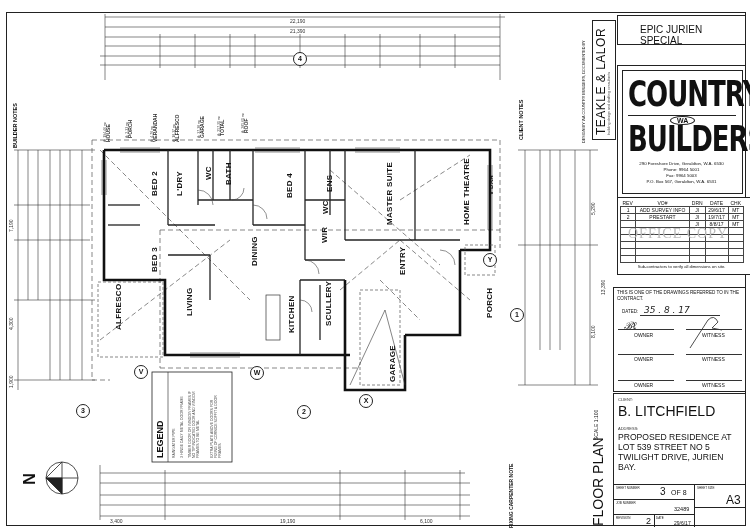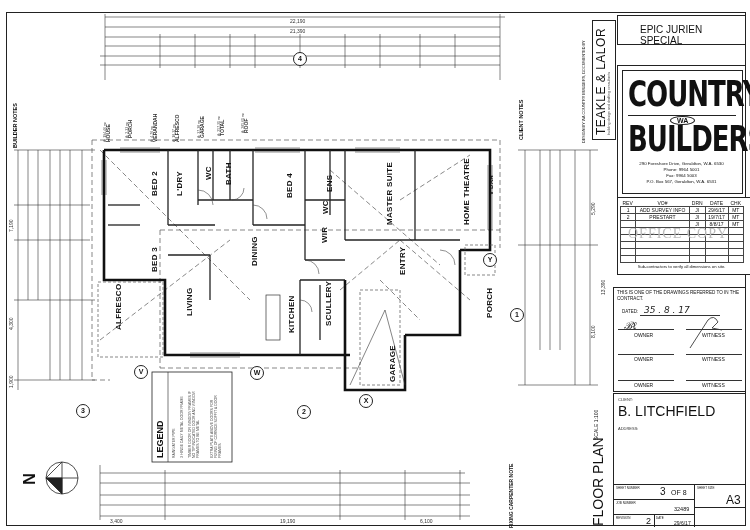--- a/index.html
+++ b/index.html
@@ -385,20 +385,26 @@
     <div class="sig-line" style="left:4px;top:92px;width:56px;"></div>
     <div class="abs" style="left:20px;top:94px;font-size:5px;">OWNER</div>
     <div class="sig-line" style="left:72px;top:92px;width:56px;"></div>
     <div class="abs" style="left:88px;top:94px;font-size:5px;">WITNESS</div>
   </div>
 
   <div class="tb" style="left:613px;top:393px;width:133px;height:133px;">
     <div class="abs label-xs" style="left:4px;top:3px;">CLIENT:</div>
     <div class="abs" style="left:4px;top:9px;font-size:14px;">B. LITCHFIELD</div>
     <div class="abs label-xs" style="left:4px;top:32px;">ADDRESS:</div>
+    <div class="abs" style="left:4px;top:38px;font-size:8.6px;line-height:10px;">
+      <div>PROPOSED RESIDENCE AT</div>
+      <div>LOT 539 STREET NO 5</div>
+      <div>TWILIGHT DRIVE, JURIEN</div>
+      <div>BAY.</div>
+    </div>
 
     <div class="abs" style="left:0;top:90px;width:131px;height:0;border-top:0.8px solid #222;"></div>
     <div class="abs" style="left:80px;top:90px;width:0;height:43px;border-left:0.8px solid #222;"></div>
     <div class="abs" style="left:0;top:105px;width:80px;height:0;border-top:0.8px solid #222;"></div>
     <div class="abs" style="left:80px;top:113px;width:51px;height:0;border-top:0.8px solid #222;"></div>
     <div class="abs" style="left:0;top:120px;width:80px;height:0;border-top:0.8px solid #222;"></div>
     <div class="abs" style="left:40px;top:120px;width:0;height:13px;border-left:0.8px solid #222;"></div>
 
     <div class="abs" style="left:2px;top:92px;font-size:3px;">SHEET NUMBER</div>
     <div class="abs" style="left:46px;top:92px;font-size:10px;">3</div>

